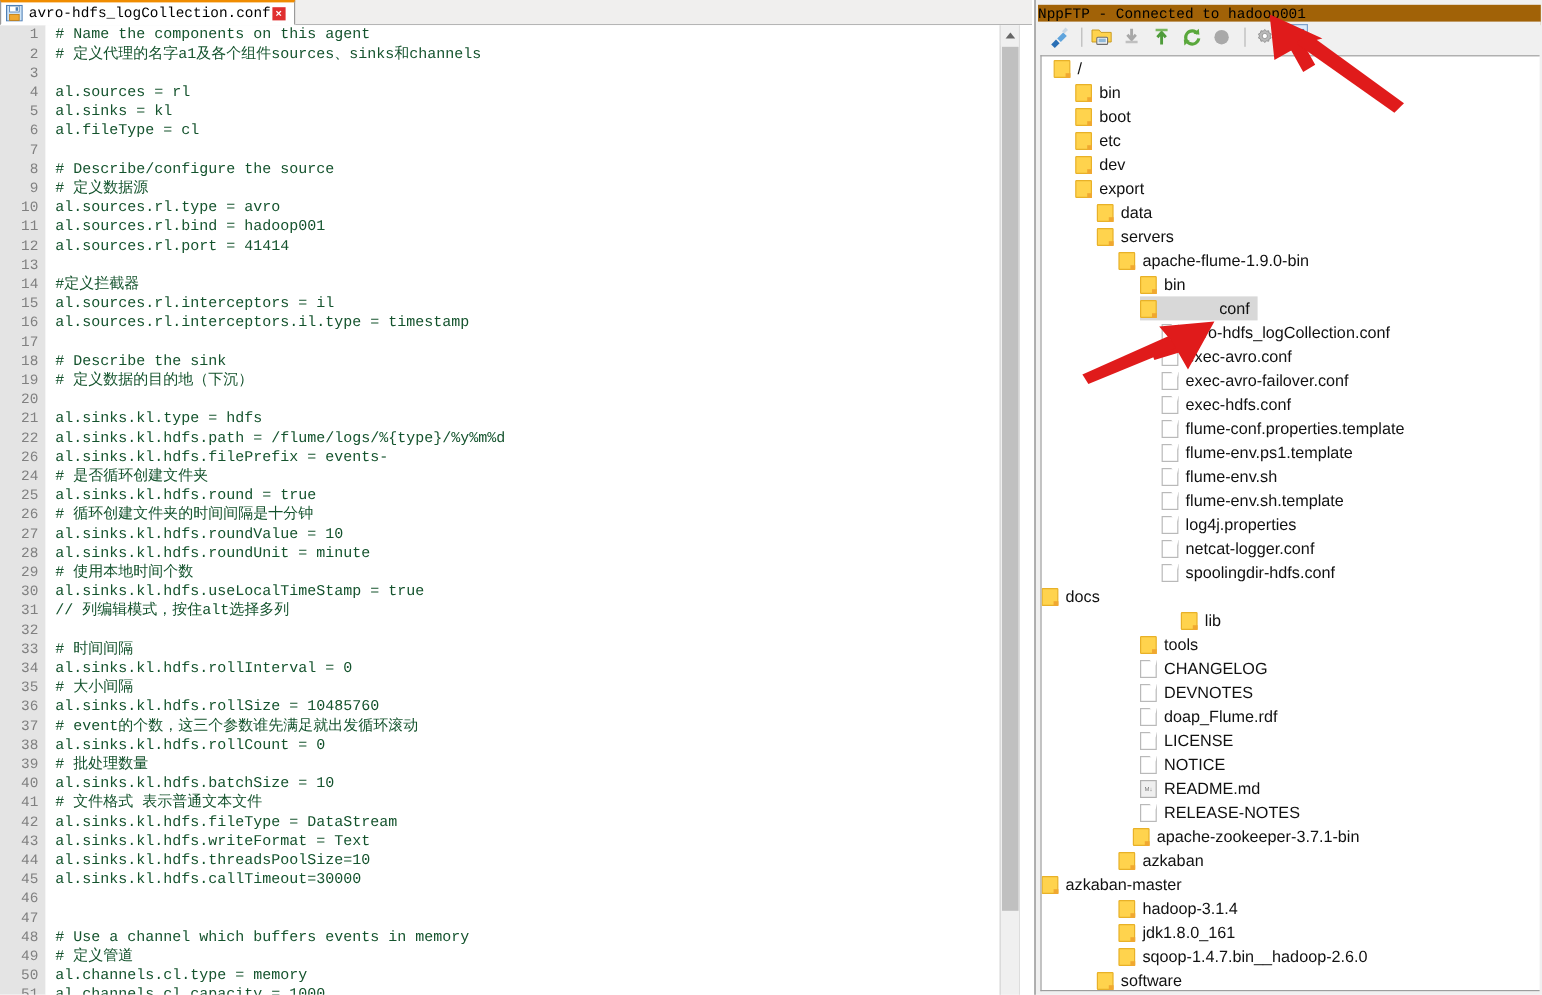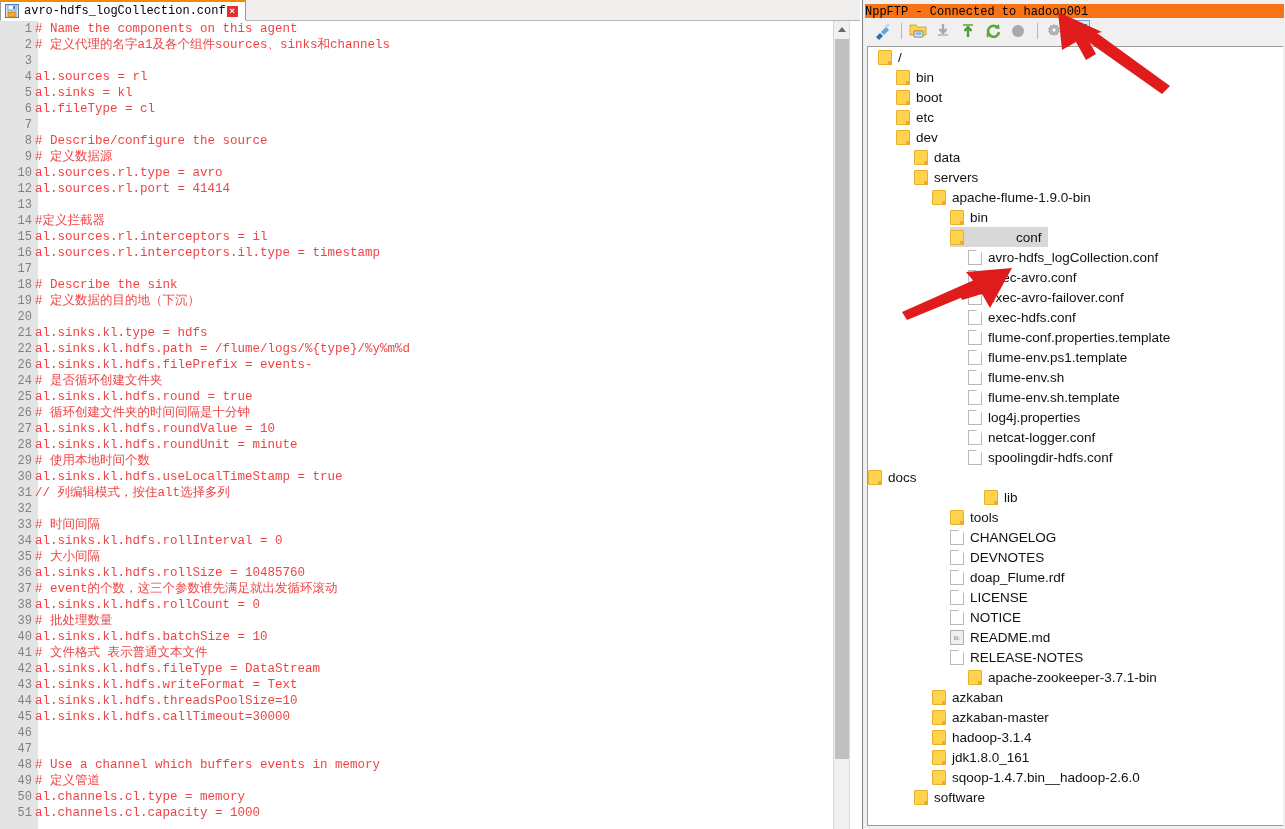--- a/index.html
+++ b/index.html
@@ -114,24 +114,24 @@
     position: absolute;
     left: 0; top: 0;
     width: 32px;
     text-align: right;
     font-family: "Liberation Mono", monospace;
     font-size: 12px;
     color: #808080;
   }
   .ltxt {
     position: absolute;
-    left: 35px; top: 0;
+    left: 46px; top: 0;
     font-family: "Liberation Mono", monospace;
     font-size: 12.5px;
-    color: #ef4444;
+    color: #14532d;
   }
 
   
   #editor-scroll {
     position: absolute;
     right: 11px; top: 21px;
     width: 16px; height: 808px;
     background: #f0f0f0;
     border-left: 1px solid #d6d6d6;
     box-sizing: border-box;
@@ -177,21 +177,21 @@
   }
   #ftp-title {
     position: absolute;
     left: 2px; top: 4px;
     width: 419px;
     height: 17px;
     font-family: "Liberation Mono", monospace;
     font-size: 12px;
     line-height: 17px;
     color: #000000;
-    background: #f97316;
+    background: #a16207;
     white-space: nowrap;
     overflow: hidden;
   }
   #ftp-toolbar {
     position: absolute;
     left: 2px; top: 18px;
     width: 419px;
     height: 26px;
     background: #f0f0f0;
     display: flex;
@@ -333,20 +333,21 @@
           <div class="code-row"><span class="ln">1</span><span class="ltxt"># Name the components on this agent</span></div>
           <div class="code-row"><span class="ln">2</span><span class="ltxt"># 定义代理的名字a1及各个组件sources、sinks和channels</span></div>
           <div class="code-row"><span class="ln">3</span><span class="ltxt"></span></div>
           <div class="code-row"><span class="ln">4</span><span class="ltxt">al.sources = rl</span></div>
           <div class="code-row"><span class="ln">5</span><span class="ltxt">al.sinks = kl</span></div>
           <div class="code-row"><span class="ln">6</span><span class="ltxt">al.fileType = cl</span></div>
           <div class="code-row"><span class="ln">7</span><span class="ltxt"></span></div>
           <div class="code-row"><span class="ln">8</span><span class="ltxt"># Describe/configure the source</span></div>
           <div class="code-row"><span class="ln">9</span><span class="ltxt"># 定义数据源</span></div>
           <div class="code-row"><span class="ln">10</span><span class="ltxt">al.sources.rl.type = avro</span></div>
+          <div class="code-row"><span class="ln">11</span><span class="ltxt">al.sources.rl.bind = hadoop001</span></div>
           <div class="code-row"><span class="ln">12</span><span class="ltxt">al.sources.rl.port = 41414</span></div>
           <div class="code-row"><span class="ln">13</span><span class="ltxt"></span></div>
           <div class="code-row"><span class="ln">14</span><span class="ltxt">#定义拦截器</span></div>
           <div class="code-row"><span class="ln">15</span><span class="ltxt">al.sources.rl.interceptors = il</span></div>
           <div class="code-row"><span class="ln">16</span><span class="ltxt">al.sources.rl.interceptors.il.type = timestamp</span></div>
           <div class="code-row"><span class="ln">17</span><span class="ltxt"></span></div>
           <div class="code-row"><span class="ln">18</span><span class="ltxt"># Describe the sink</span></div>
           <div class="code-row"><span class="ln">19</span><span class="ltxt"># 定义数据的目的地（下沉）</span></div>
           <div class="code-row"><span class="ln">20</span><span class="ltxt"></span></div>
           <div class="code-row"><span class="ln">21</span><span class="ltxt">al.sinks.kl.type = hdfs</span></div>
@@ -481,20 +482,26 @@
             <span class="tree-icon ic-folder"></span>
             <span class="tree-label">etc</span>
           </span>
         </div>
         <div class="tree-row" style="padding-left: 28px;">
           <span class="row-inner">
             <span class="tree-icon ic-folder"></span>
             <span class="tree-label">dev</span>
           </span>
         </div>
+        <div class="tree-row" style="padding-left: 28px;">
+          <span class="row-inner">
+            <span class="tree-icon ic-folder"></span>
+            <span class="tree-label">export</span>
+          </span>
+        </div>
         <div class="tree-row" style="padding-left: 46px;">
           <span class="row-inner">
             <span class="tree-icon ic-folder"></span>
             <span class="tree-label">data</span>
           </span>
         </div>
         <div class="tree-row" style="padding-left: 46px;">
           <span class="row-inner">
             <span class="tree-icon ic-folder"></span>
             <span class="tree-label">servers</span>
@@ -637,33 +644,33 @@
             <span class="tree-icon ic-md">M↓</span>
             <span class="tree-label">README.md</span>
           </span>
         </div>
         <div class="tree-row" style="padding-left: 82px;">
           <span class="row-inner">
             <span class="tree-icon ic-file"></span>
             <span class="tree-label">RELEASE-NOTES</span>
           </span>
         </div>
-        <div class="tree-row" style="padding-left: 100px;">
+        <div class="tree-row" style="padding-left: 76px;">
           <span class="row-inner">
             <span class="tree-icon ic-folder"></span>
             <span class="tree-label">apache-zookeeper-3.7.1-bin</span>
           </span>
         </div>
         <div class="tree-row" style="padding-left: 64px;">
           <span class="row-inner">
             <span class="tree-icon ic-folder"></span>
             <span class="tree-label">azkaban</span>
           </span>
         </div>
-        <div class="tree-row" style="padding-left: 64px;">
+        <div class="tree-row" style="">
           <span class="row-inner">
             <span class="tree-icon ic-folder"></span>
             <span class="tree-label">azkaban-master</span>
           </span>
         </div>
         <div class="tree-row" style="padding-left: 64px;">
           <span class="row-inner">
             <span class="tree-icon ic-folder"></span>
             <span class="tree-label">hadoop-3.1.4</span>
           </span>

